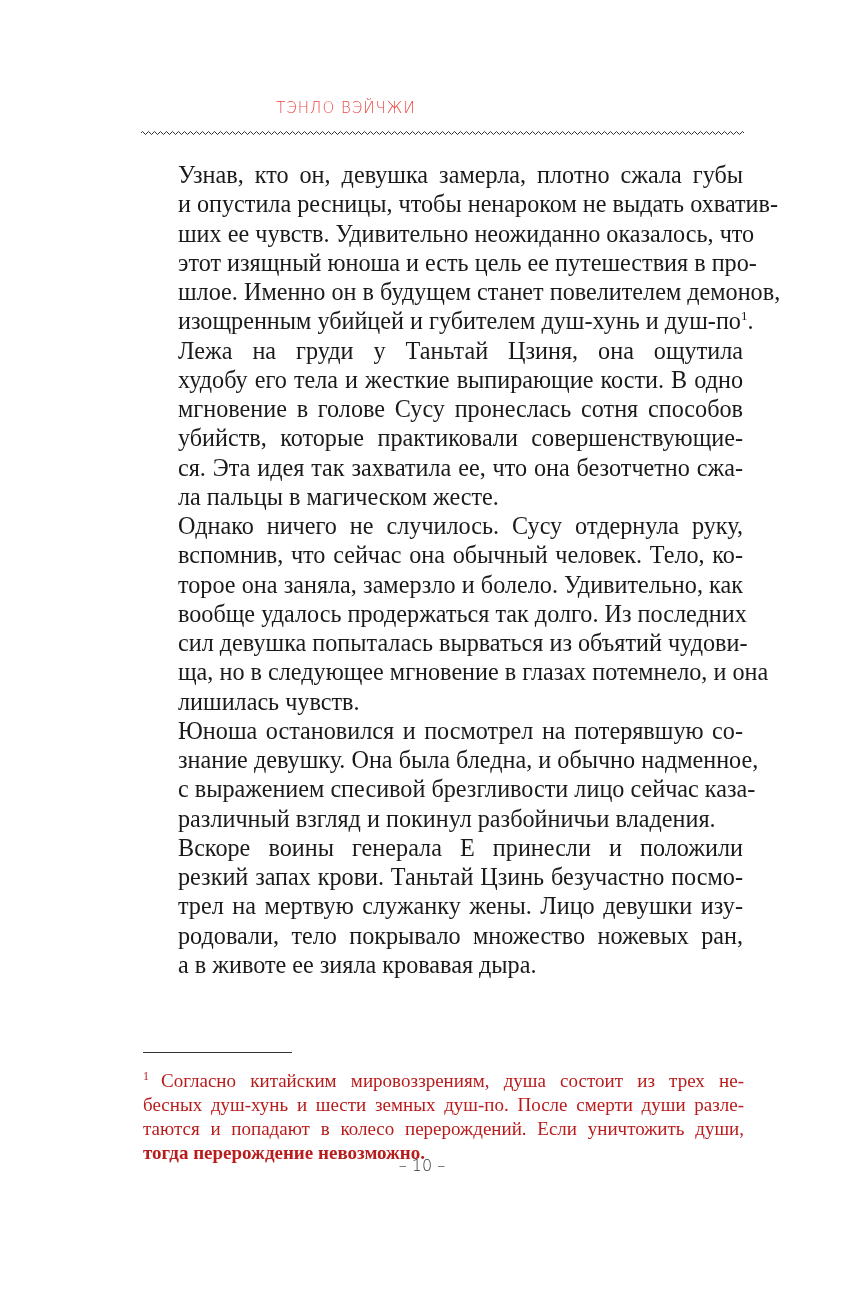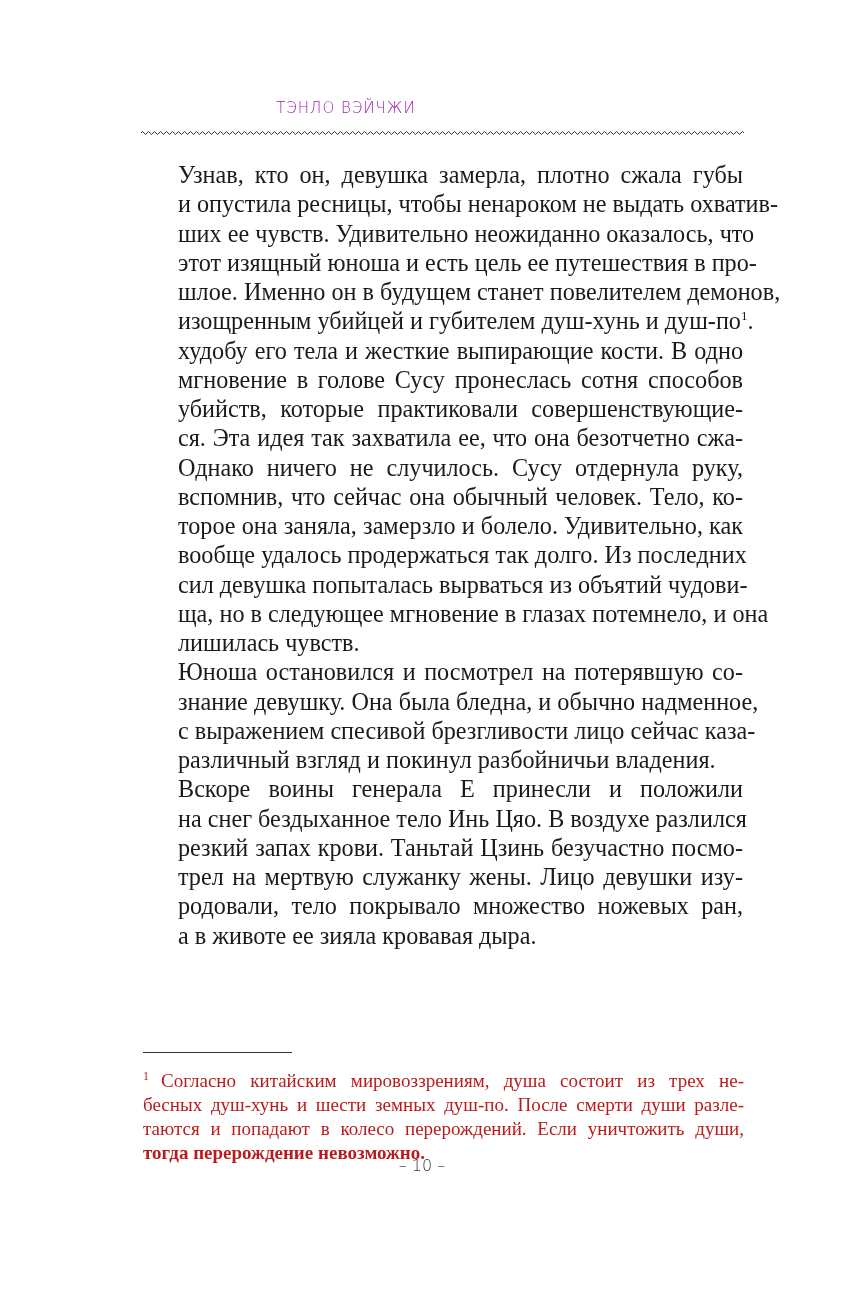--- a/index.html
+++ b/index.html
@@ -1,20 +1,20 @@
 <!DOCTYPE html>
 <html><head>
 <meta charset="utf-8">
 <style>
   html, body { margin: 0; padding: 0; background: #ffffff; }
   body { width: 844px; height: 1311px; position: relative; overflow: hidden; color: #1a1a1a; }
   .running-head {
     position: absolute; left: 0; width: 692px; top: 99px;
     text-align: center; font-family: "DejaVu Sans", sans-serif;
-    font-size: 15px; letter-spacing: 1px; color: #a21caf; font-weight: 300;
+    font-size: 15px; letter-spacing: 1px; color: #ef4444; font-weight: 300;
   }
   .wavy {
     position: absolute; left: 141px; top: 128px; width: 603px; height: 10px;
   }
   .body-text {
     position: absolute; left: 143px; top: 160px; width: 600px;
     font-family: "Liberation Serif", serif; font-size: 24.2px; line-height: 29.25px;
     text-align: justify; color: #1a1a1a;
   }
   .body-text p { margin: 0; text-indent: 35px; text-align-last: left; }
@@ -49,43 +49,44 @@
 <div class="body-text">
   <p>
     <span class="line">Узнав, кто он, девушка замерла, плотно сжала губы</span>
     <span class="line">и опустила ресницы, чтобы ненароком не выдать охватив-</span>
     <span class="line">ших ее чувств. Удивительно неожиданно оказалось, что</span>
     <span class="line">этот изящный юноша и есть цель ее путешествия в про-</span>
     <span class="line">шлое. Именно он в будущем станет повелителем демонов,</span>
     <span class="line last"><span>изощренным убийцей и губителем душ-хунь и душ-по</span><sup>1</sup><span>.</span></span>
   </p>
   <p>
+    <span class="line">Лежа на груди у Таньтай Цзиня, она ощутила</span>
     <span class="line">худобу его тела и жесткие выпирающие кости. В одно</span>
     <span class="line">мгновение в голове Сусу пронеслась сотня способов</span>
     <span class="line">убийств, которые практиковали совершенствующие-</span>
     <span class="line">ся. Эта идея так захватила ее, что она безотчетно сжа-</span>
+    <span class="line last">ла пальцы в магическом жесте.</span>
   </p>
   <p>
     <span class="line">Однако ничего не случилось. Сусу отдернула руку,</span>
     <span class="line">вспомнив, что сейчас она обычный человек. Тело, ко-</span>
     <span class="line">торое она заняла, замерзло и болело. Удивительно, как</span>
     <span class="line">вообще удалось продержаться так долго. Из последних</span>
     <span class="line">сил девушка попыталась вырваться из объятий чудови-</span>
     <span class="line">ща, но в следующее мгновение в глазах потемнело, и она</span>
     <span class="line last">лишилась чувств.</span>
   </p>
   <p>
     <span class="line">Юноша остановился и посмотрел на потерявшую со-</span>
     <span class="line">знание девушку. Она была бледна, и обычно надменное,</span>
     <span class="line">с выражением спесивой брезгливости лицо сейчас каза-</span>
     <span class="line last">различный взгляд и покинул разбойничьи владения.</span>
   </p>
   <p>
     <span class="line">Вскоре воины генерала Е принесли и положили</span>
-    <span class="line">на снег бездыханное тело Инь Цяо. В воздухе разлился</span>
     <span class="line">резкий запах крови. Таньтай Цзинь безучастно посмо-</span>
     <span class="line">трел на мертвую служанку жены. Лицо девушки изу-</span>
     <span class="line">родовали, тело покрывало множество ножевых ран,</span>
     <span class="line last">а в животе ее зияла кровавая дыра.</span>
   </p>
 </div>
 
 <div class="footnote-rule"></div>
 
 <div class="footnotes">

